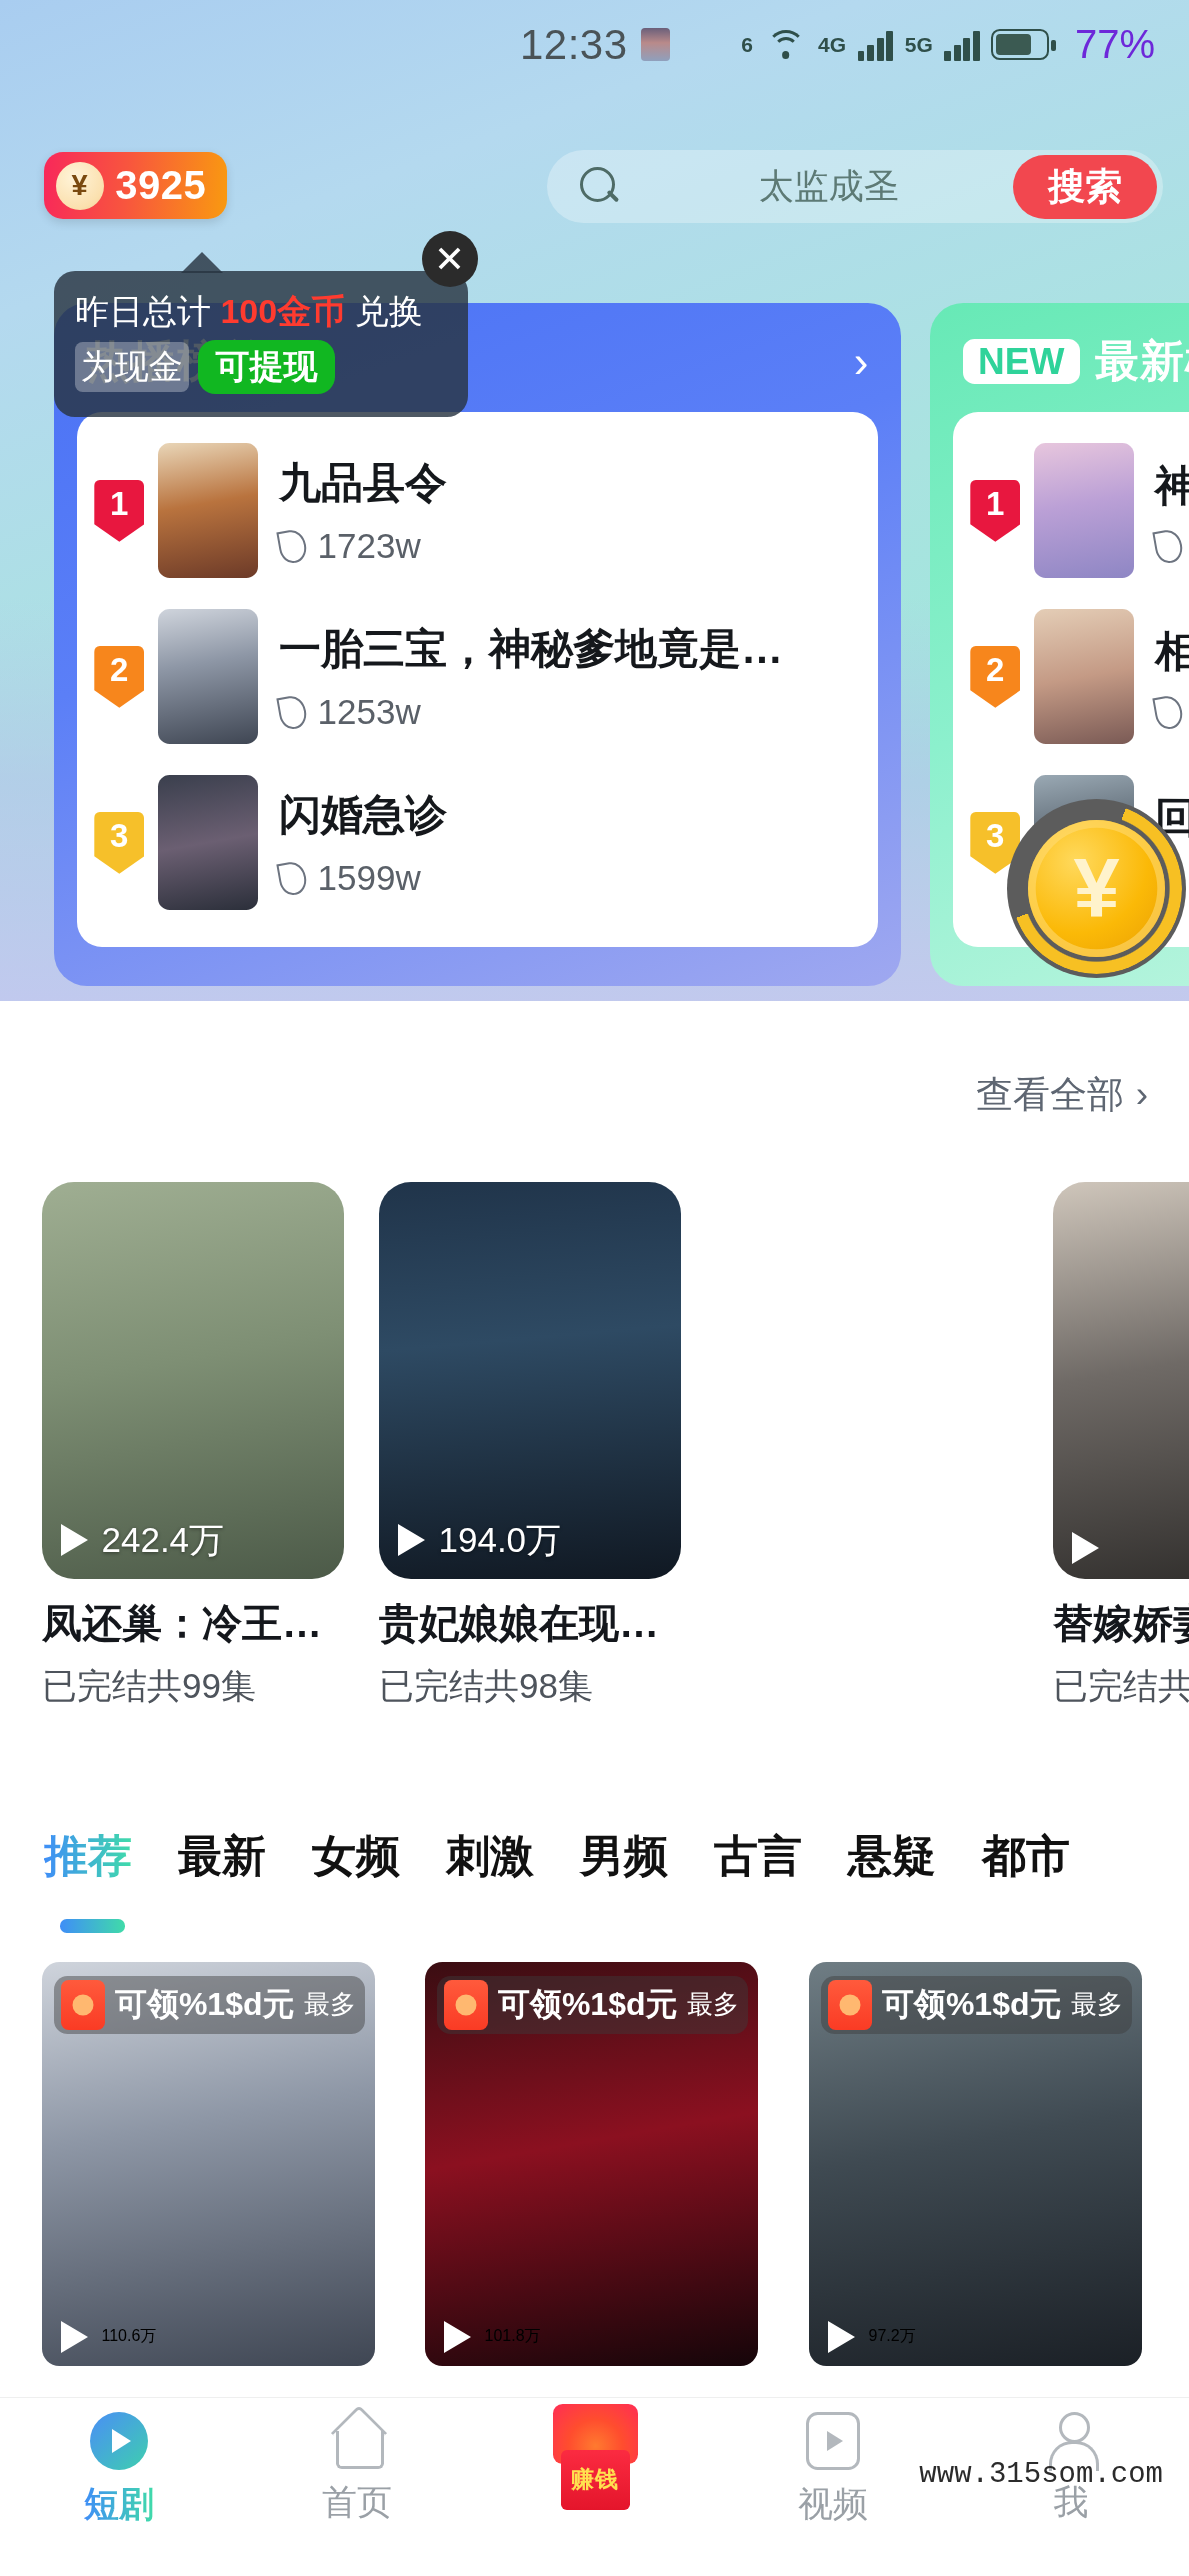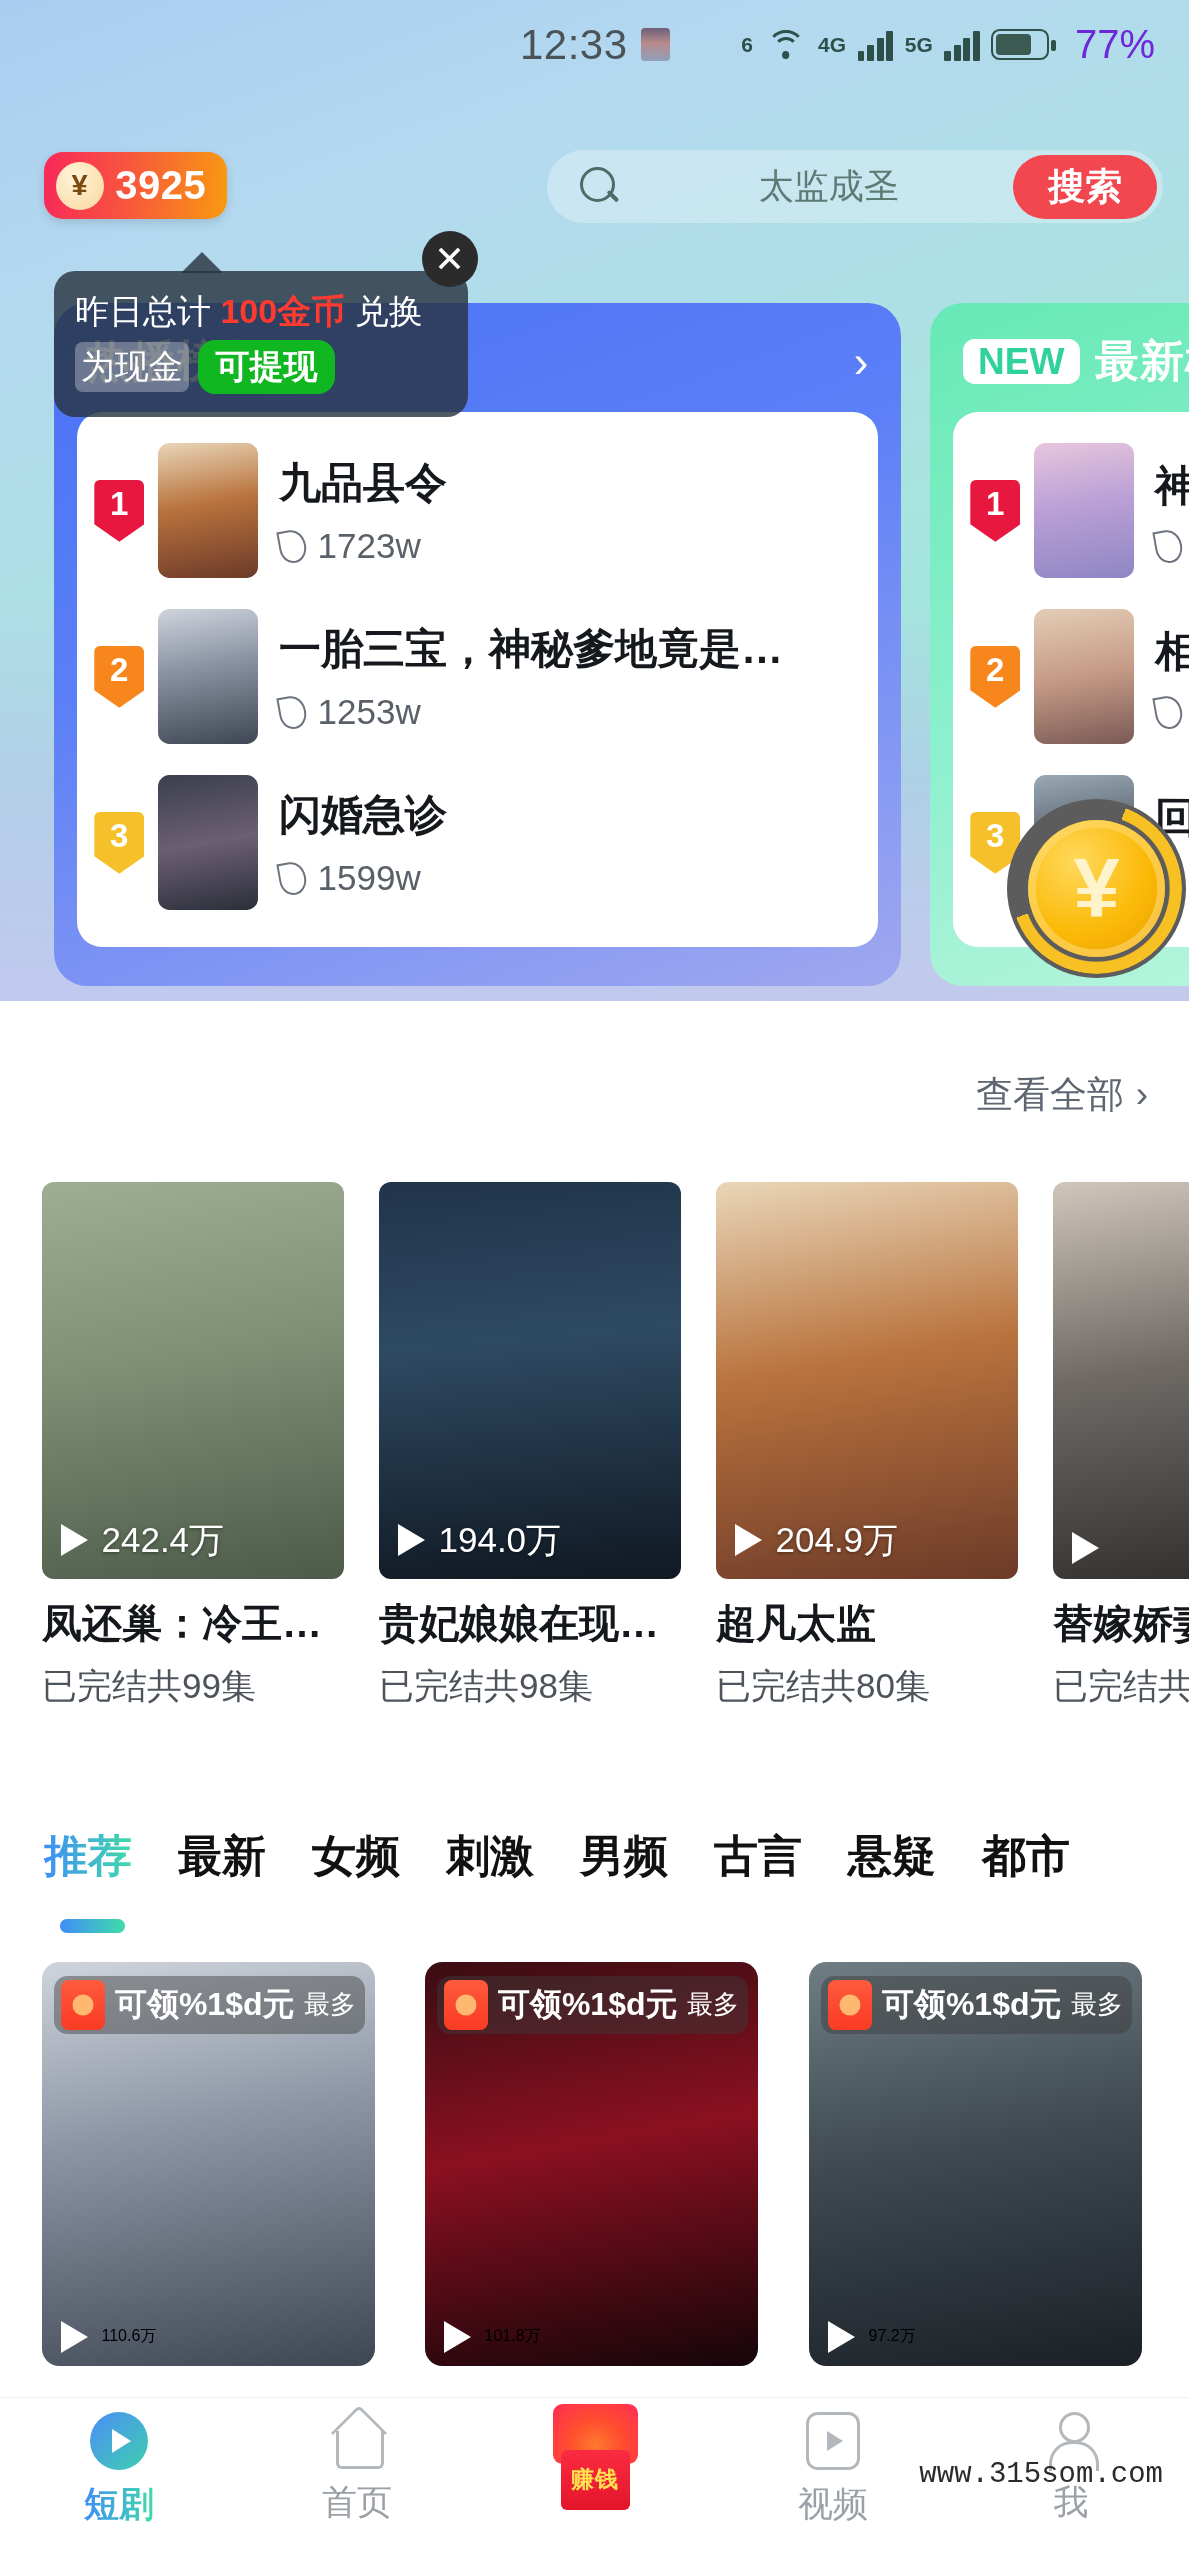--- a/index.html
+++ b/index.html
@@ -171,21 +171,21 @@
   .section-head {
     position:absolute; left: 0; top: 1049px; width: 1190px; height: 92px;
     display:flex; align-items:center; padding: 0 42px; z-index: 4;
   }
   .section-head .s-ttl { font-size: 48px; font-weight:bold; color:#101318; letter-spacing:1px;}
   .section-head .s-all { margin-left:auto; font-size: 37px; color:#5e6672; display:flex; align-items:center; gap:11.6px;}
 
   
   .vrow { position:absolute; left:0; top: 1182px; width: 1190px; height: 539px; z-index: 4;}
   .vcard { position:absolute; top:0; width: 302px;}
-  .vthumb { width: 302px; height: 397px; border-radius: 12px; position:relative; overflow:hidden;}
+  .vthumb { width: 302px; height: 397px; border-radius: 32px; position:relative; overflow:hidden;}
   .vplay { position:absolute; left: 19px; bottom: 15.4px; right: 13.5px; display:flex; align-items:center; gap: 13.5px;}
   .tri { width:0; height:0; border-left: 27px solid #fff; border-top: 16.4px solid transparent; border-bottom: 16.4px solid transparent;}
   .vplay .cnt { color:#fff; font-size: 35px; font-weight:500; text-shadow:0 1px 3.9px rgba(0,0,0,.45);}
   .vtitle { margin-top: 17.3px; font-size: 40px; font-weight:bold; color:#14171c; white-space:nowrap; overflow:hidden; text-overflow:ellipsis;}
   .vsub { margin-top: 11.6px; font-size: 35px; color:#4e545c;}
 
   
   .tabs-wrap { position:absolute; left:0; top: 1810px; width:1190px; height: 106px; z-index:5; }
   .tabs { display:flex; align-items:center; gap: 46px; padding-left: 44px; height: 92px;}
   .tab { font-size: 44px; font-weight:bold; color:#111; white-space:nowrap;}
@@ -426,30 +426,20 @@
   <div class="vcard" style="left:379px">
     <div class="vthumb th-h">
       <div class="vplay">
         <span class="tri"></span>
         <span class="cnt">194.0万</span>
       </div>
     </div>
     <div class="vtitle">贵妃娘娘在现…</div>
     <div class="vsub">已完结共98集</div>
   </div>
-  <div class="vcard" style="left:716px">
-    <div class="vthumb th-i">
-      <div class="vplay">
-        <span class="tri"></span>
-        <span class="cnt">204.9万</span>
-      </div>
-    </div>
-    <div class="vtitle">超凡太监</div>
-    <div class="vsub">已完结共80集</div>
-  </div>
   <div class="vcard" style="left:1053px">
     <div class="vthumb th-m">
       <div class="vplay">
         <span class="tri"></span>
       </div>
     </div>
     <div class="vtitle">替嫁娇妻</div>
     <div class="vsub">已完结共</div>
   </div>
 </div>

